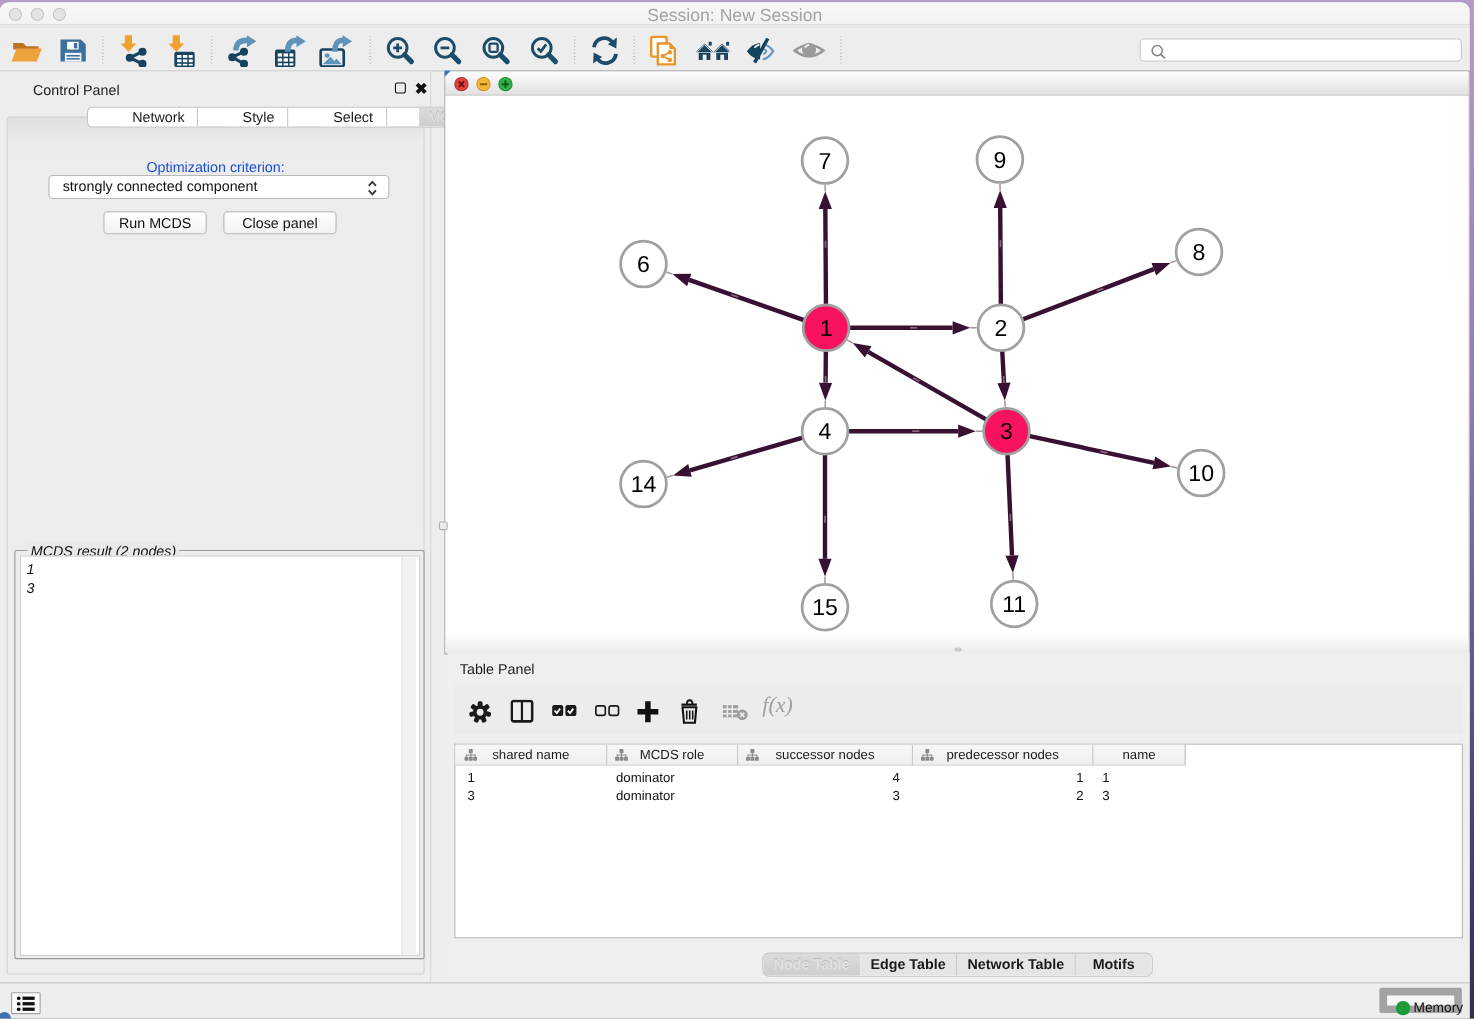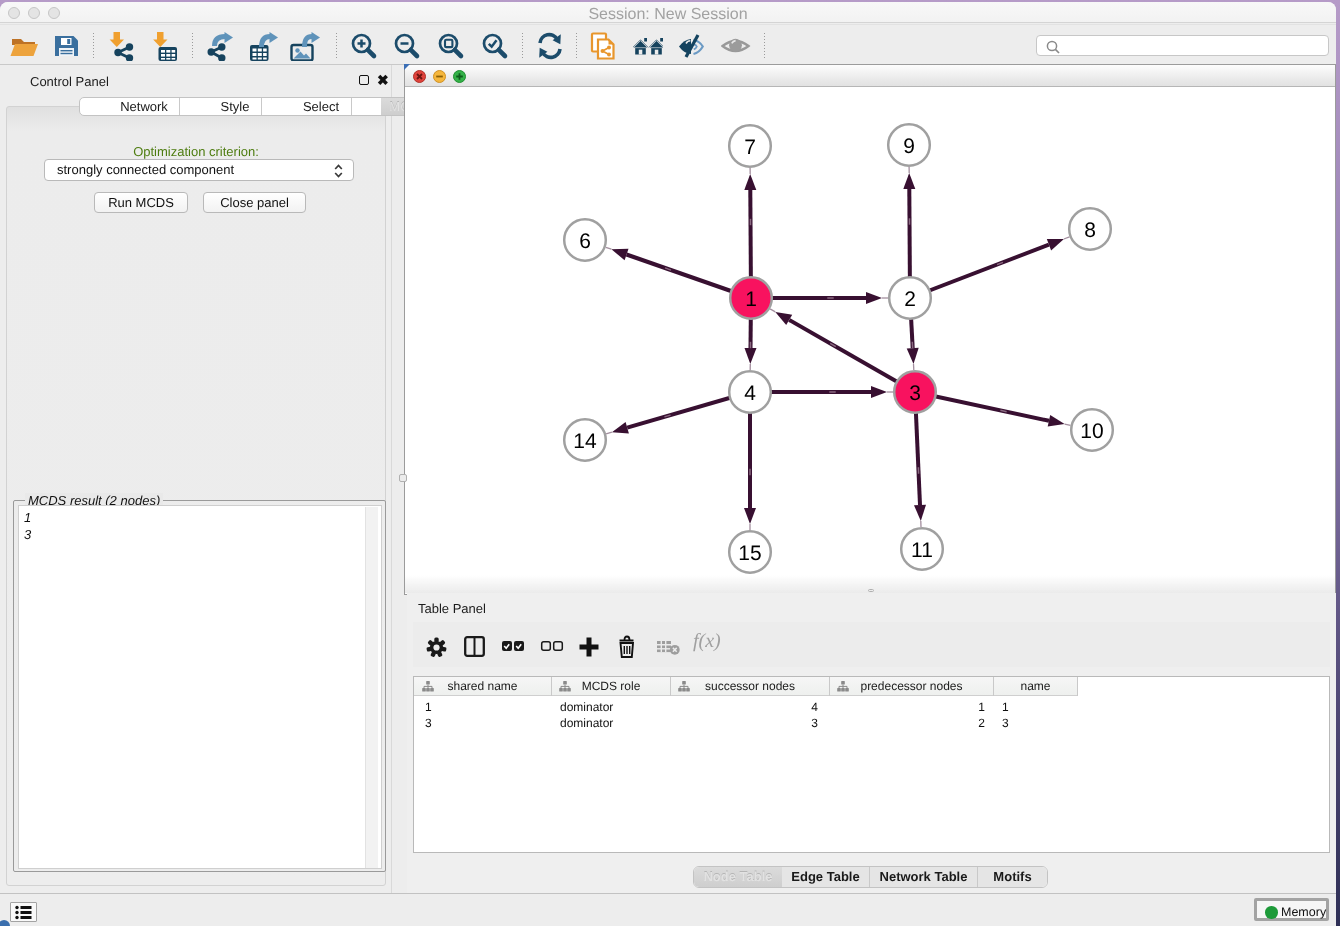--- a/index.html
+++ b/index.html
@@ -42,21 +42,21 @@
 #tp-table { position:absolute; left:6px; top:83px; width:917px; height:177px; background:#fff; border:1px solid #b9b9b9; }
 .th-row { position:absolute; left:0; top:0; height:19px; background:linear-gradient(#f6f6f6,#eef0ee); border-bottom:1px solid #cfcfcf; }
 .th-cell { position:absolute; top:0; height:19px; border-right:1px solid #c9c9c9; font-size:12px; color:#1a1a1a; text-align:center; line-height:19px; }
 .td { position:absolute; font-size:12px; color:#111; }
 
 #btabs { position:absolute; left:286px; top:273px; height:22px; display:flex; border:1px solid #c3c3c3; border-radius:6px; overflow:hidden; background:#fff; }
 #btabs .tab { font-size:13px; font-weight:bold; color:#1a1a1a; text-align:center; line-height:20px; border-right:1px solid #c9c9c9; background:#e5e5e5; }
 #btabs .tab.sel { background:linear-gradient(#dbdbdb,#cecece); color:#e2e2e2; border-right:none; text-shadow:0 -1px 0 #b5b5b5;text-align:center; }
 
 #statusbar { position:absolute; left:0; top:891px; width:1336px; height:35px; background:#ededed; border-top:1px solid #c2c2c2; }
-#memBtn { position:absolute; right:7px; top:4px; width:75px; height:23px; background:#f6f6f6; border:3px solid #a3a3a3; border-radius:2px; font-size:12.5px; color:#111; }
+#memBtn { position:absolute; right:7px; top:4px; width:75px; height:23px; background:#f6f6f6; border:7px solid #a3a3a3; border-radius:2px; font-size:12.5px; color:#111; }
 #memBtn .dot { position:absolute; left:8px; top:5px; width:12.5px; height:12.5px; border-radius:50%; background:#1d9a39; }
 #listBtn { position:absolute; left:10px; top:8px; width:27px; height:20px; background:#f9f9f9; border:1px solid #a3a3a3; border-radius:1px; }
 svg { display:block; }
 </style></head>
 <body>
 <div id="win">
   <div id="titlebar">
     <div class="tl" style="left:8px;"></div>
     <div class="tl" style="left:28px;"></div>
     <div class="tl" style="left:48px;"></div>
@@ -214,21 +214,21 @@
     <div class="ptitle" style="position:absolute;left:30px;top:9px;">Control Panel</div>
     <div class="wbtn-sq" style="left:359px;top:10px;"></div>
     <div class="wbtn-x" style="left:377px;top:9px;">✖</div>
     <div id="cp-pane"></div>
     <div id="cp-tabs">
       <div class="tab" style="width:71px;">Network</div>
       <div class="tab" style="width:53px;">Style</div>
       <div class="tab" style="width:61px;">Select</div>
       <div class="tab sel" style="width:55px;">MCDS</div>
     </div>
-    <div style="position:absolute;left:0;top:79px;width:392px;text-align:center;font-size:13px;color:#4d7c0f;">Optimization criterion:</div>
+    <div style="position:absolute;left:0;top:79px;width:392px;text-align:center;font-size:13px;color:#1d4ed8;">Optimization criterion:</div>
     <div id="cp-select">strongly connected component
       <svg style="position:absolute;right:9px;top:3px;" width="11" height="16" viewBox="0 0 11 16">
           <path d="M2.2 6 L5.5 2.4 L8.8 6 M2.2 10 L5.5 13.6 L8.8 10" fill="none" stroke="#3a3a3a" stroke-width="1.7"></path>
         </svg>
     </div>
     <div class="cbtn" style="left:94px;top:127px;width:94px;">Run MCDS</div>
     <div class="cbtn" style="left:203px;top:127px;width:103px;">Close panel</div>
     <div id="mcds-fs">
       <div id="mcds-leg">MCDS result (2 nodes)</div>
       <div id="mcds-txt">1<br>3

